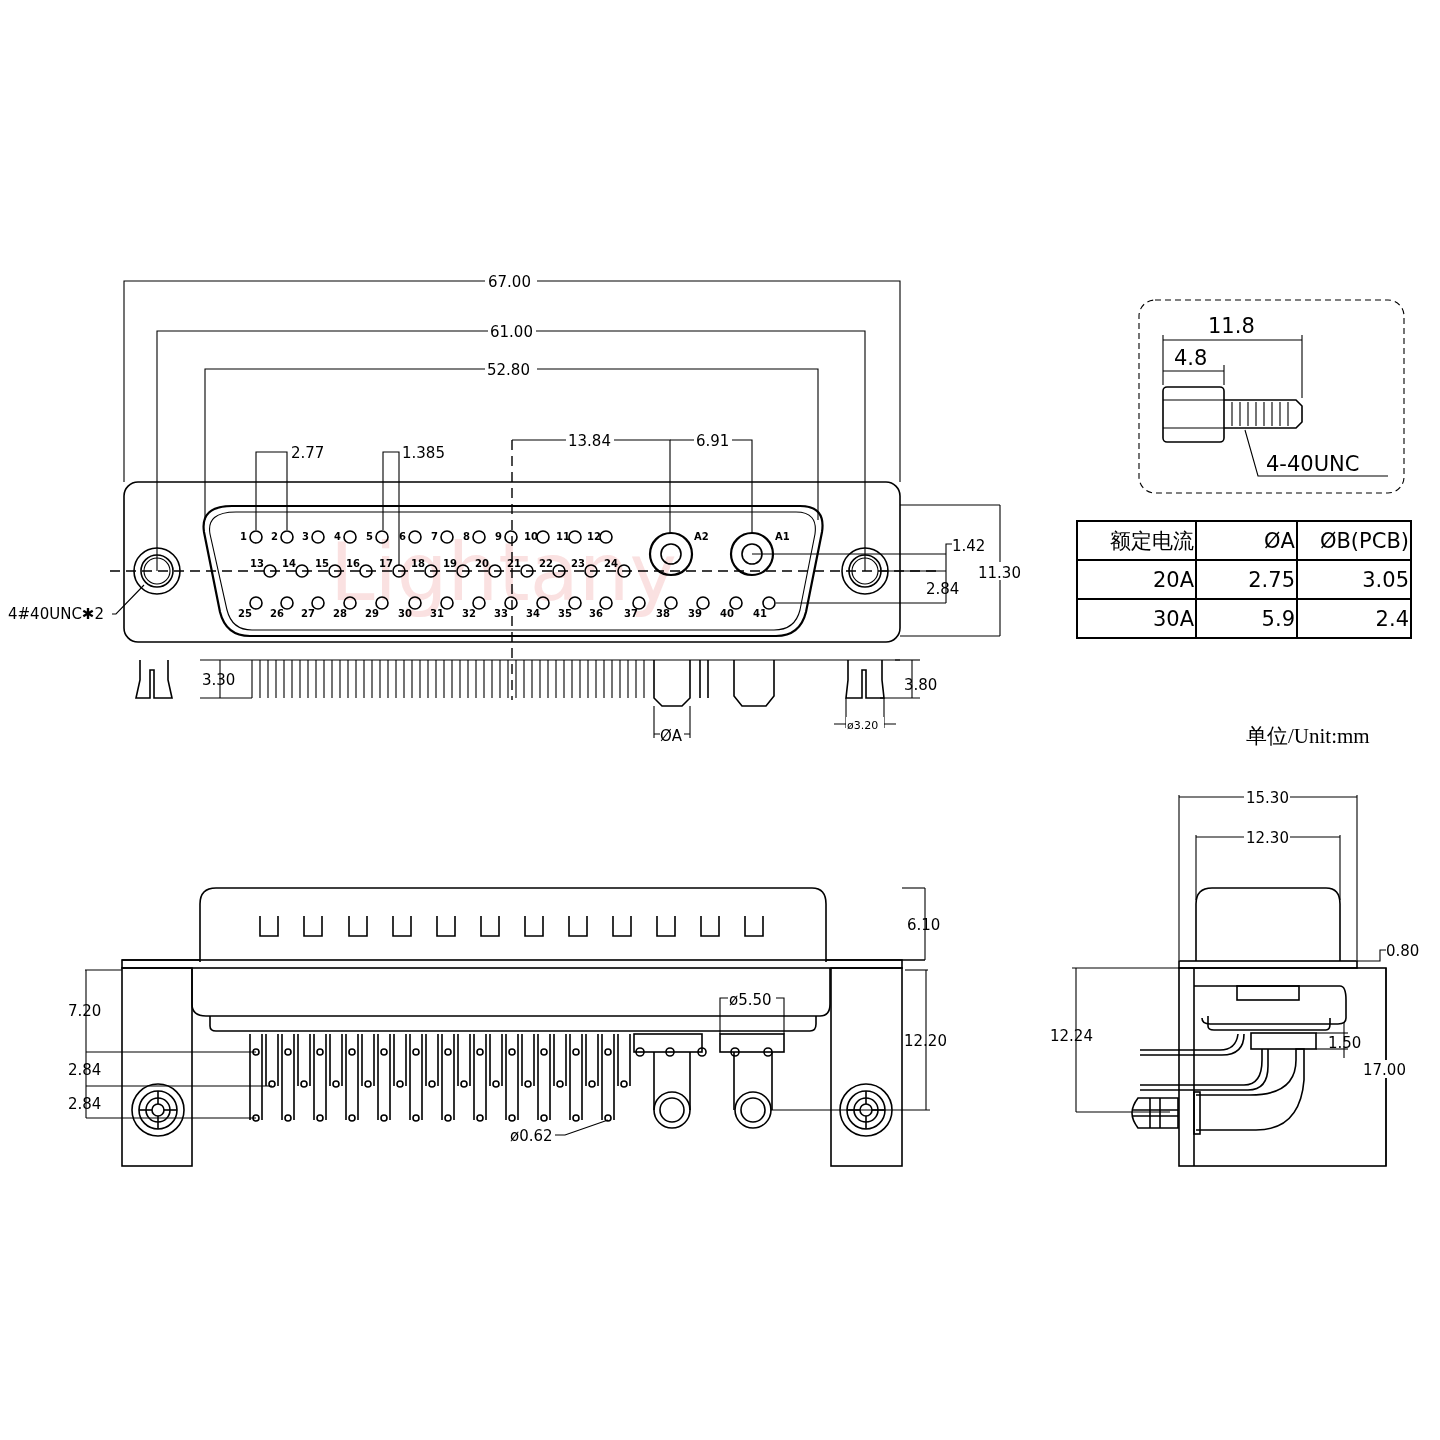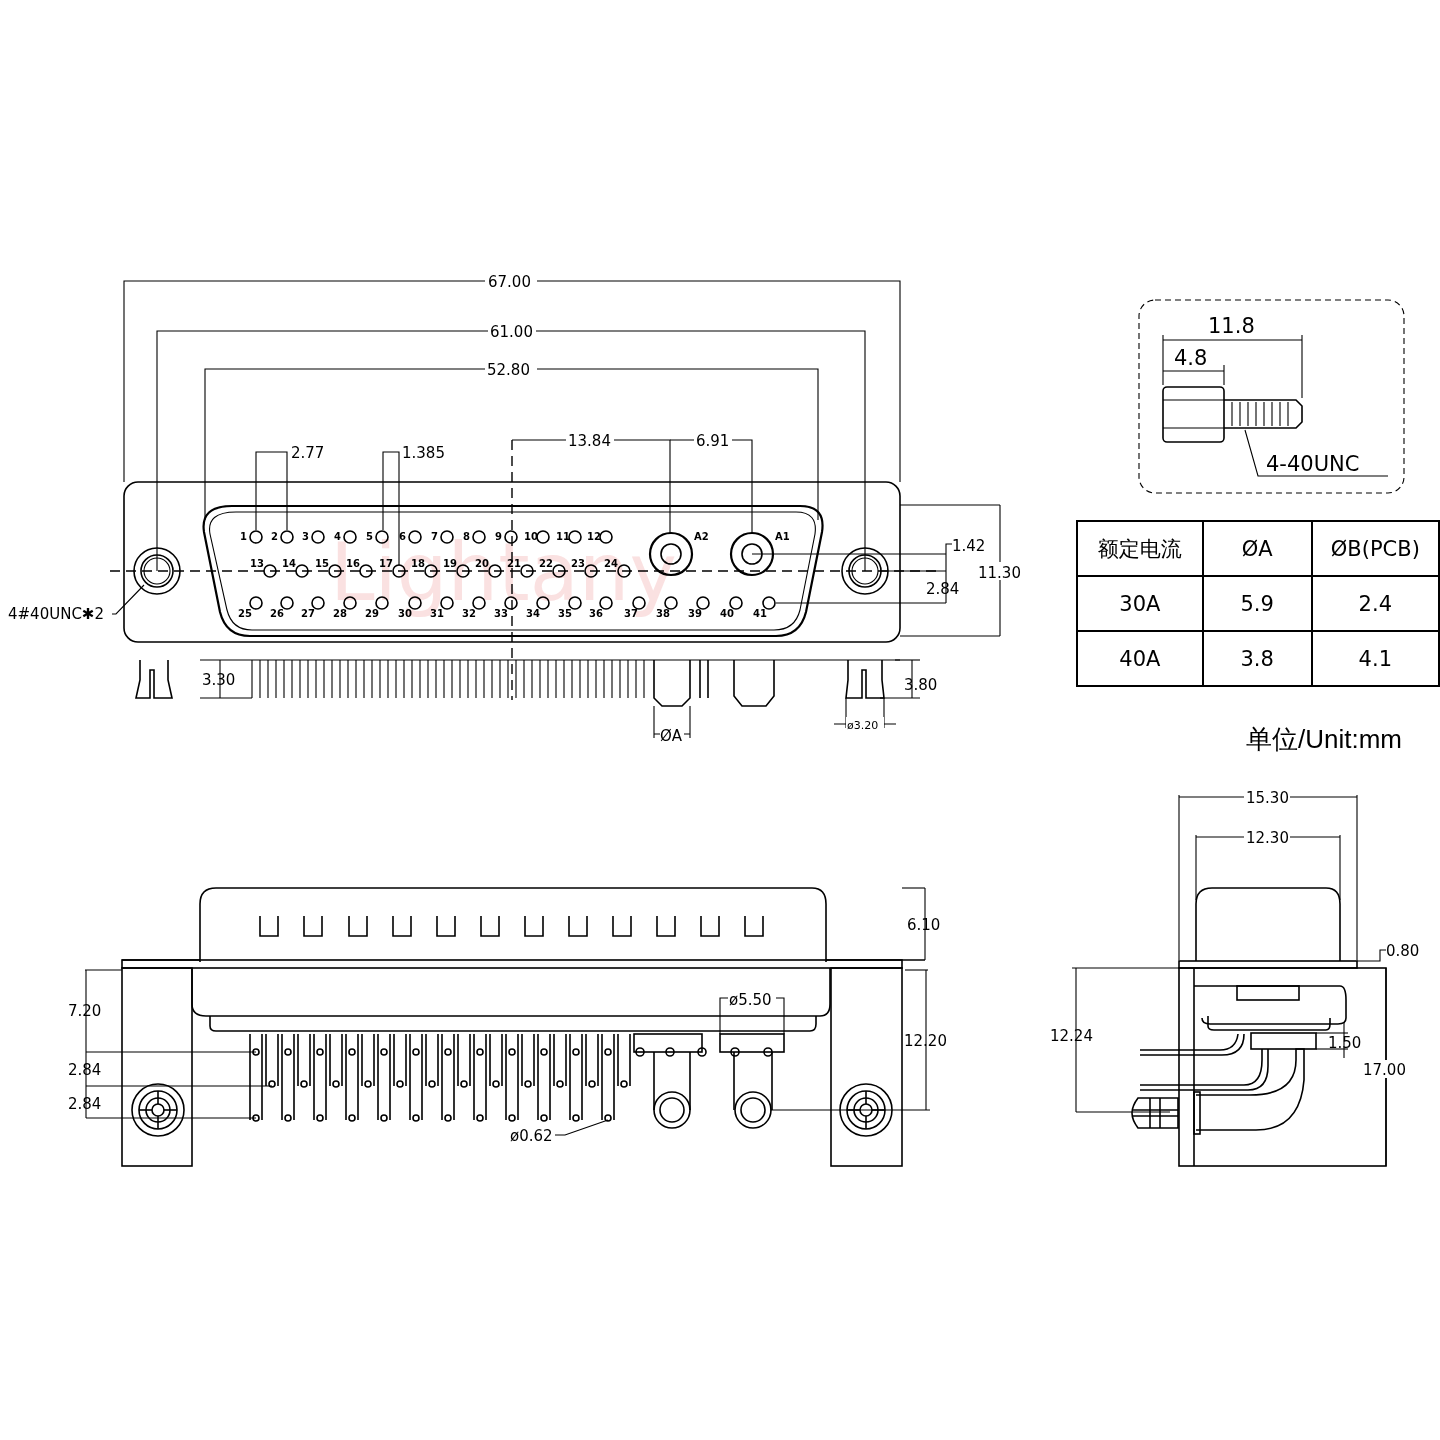--- a/index.html
+++ b/index.html
@@ -5,22 +5,22 @@
   html,body{margin:0;padding:0;background:#fff;}
   body{width:1440px;height:1440px;position:relative;overflow:hidden;font-family:"DejaVu Sans",sans-serif;}
   svg{position:absolute;left:0;top:0;}
   .ln{stroke:#000;fill:none;stroke-width:1.6;}
   .thin{stroke:#000;fill:none;stroke-width:1.1;}
   .thick{stroke:#000;fill:none;stroke-width:2.2;}
   .dash{stroke:#000;fill:none;stroke-width:1.4;stroke-dasharray:10 6;}
   .dim{font-family:"DejaVu Sans",sans-serif;font-size:15px;fill:#000;}
   .pin{font-family:"DejaVu Sans",sans-serif;font-size:10px;fill:#000;font-weight:bold;}
   .tbl{position:absolute;left:1076px;top:520px;border-collapse:collapse;font-family:"DejaVu Sans",sans-serif;font-size:21px;}
-  .tbl td{border:2px solid #000;text-align:center;height:35px;padding:9px;margin-left:26px;}
-  .unit{position:absolute;left:1246px;top:722px;font-family:Liberation Sans, sans-serif;font-size:26px;}
+  .tbl td{border:2px solid #000;text-align:right;height:35px;padding:1px;margin-left:26px;}
+  .unit{position:absolute;left:1246px;top:722px;font-family:Liberation Serif, serif;font-size:21px;}
   .wm{font-family:"DejaVu Sans",sans-serif;font-size:80px;fill:#f7c9c9;opacity:0.55;}
 </style>
 </head>
 <body>
 
 <svg width="1440" height="1440" viewBox="0 0 1440 1440">
 
   <g>
 
     <text class="wm" x="330" y="600">Lightany</text>
@@ -478,24 +478,24 @@
 </svg>
 
 <table class="tbl">
   <tbody>
       <tr>
     <td style="width:115px">额定电流</td>
     <td style="width:97px">ØA</td>
     <td style="width:110px">ØB(PCB)</td>
   </tr>
   <tr>
+    <td>20A</td>
+    <td>2.75</td>
+    <td>3.05</td>
+  </tr>
+  <tr>
     <td>30A</td>
     <td>5.9</td>
     <td>2.4</td>
   </tr>
-  <tr>
-    <td>40A</td>
-    <td>3.8</td>
-    <td>4.1</td>
-  </tr>
 </tbody>
   </table>
 <div class="unit">单位/Unit:mm</div>
 
 </body></html>

